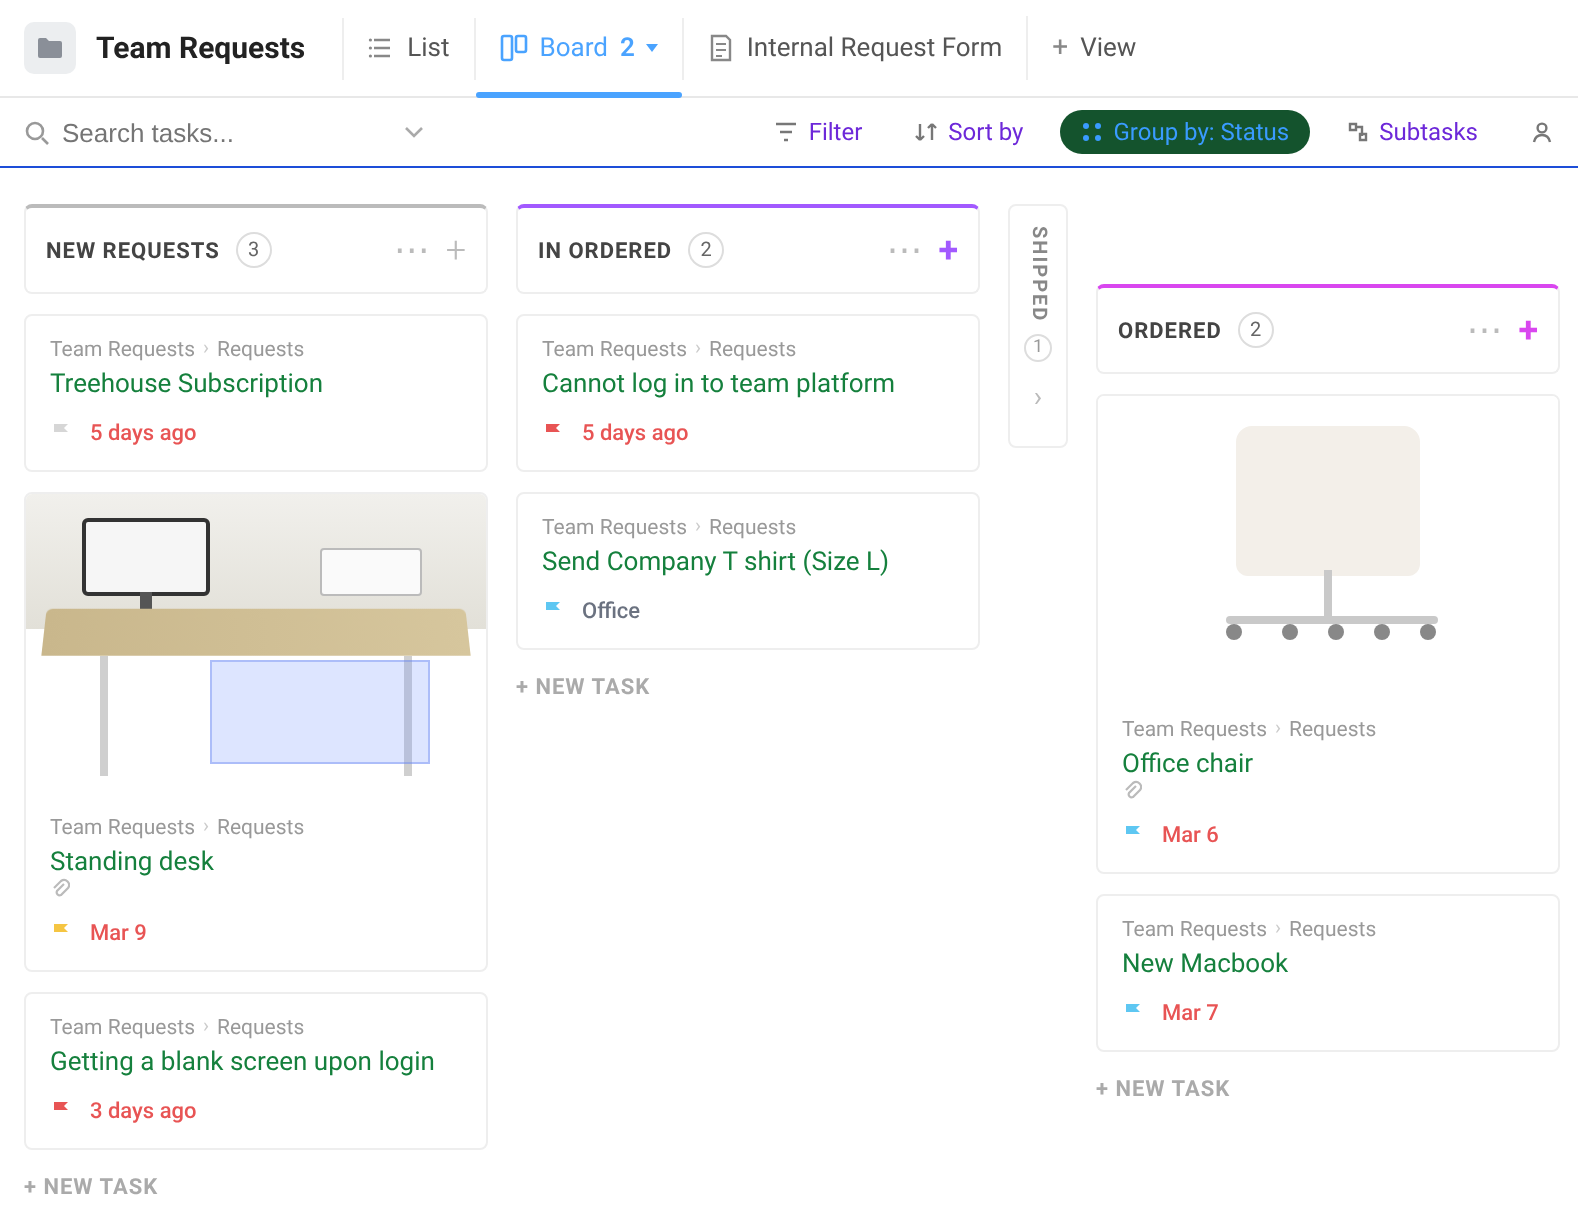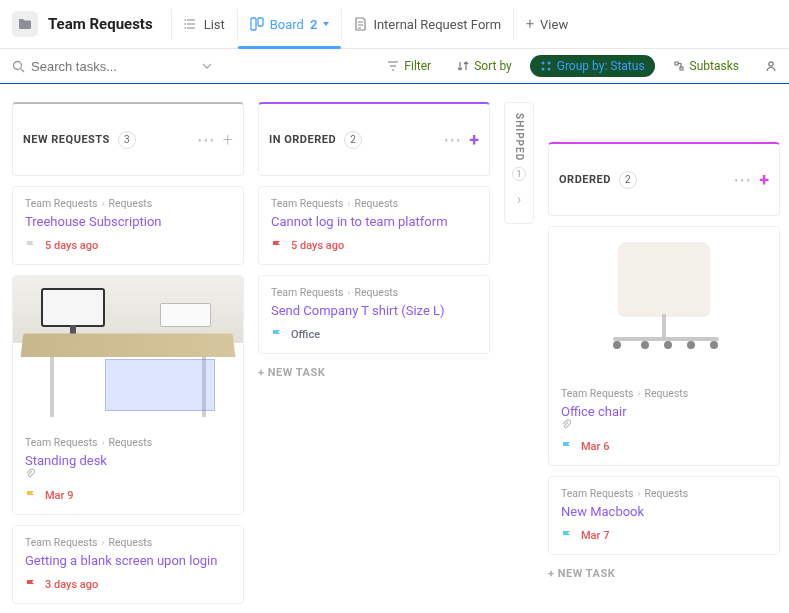--- a/index.html
+++ b/index.html
@@ -76,21 +76,21 @@
   color:#999; flex:0 0 200px;
 }
 .search-input {
   border:none; outline:none; font-size:13px; color:#666;
   width: 140px;
 }
 .search-caret { color:#aaa; margin-left:auto; }
 .toolbar-spacer { flex:1; }
 .tool-btn {
   display:flex; align-items:center; gap:5px;
-  color:#4d7c0f; padding:4px 8px; cursor:pointer;
+  color:#6d28d9; padding:4px 8px; cursor:pointer;
   font-size: 12px;
 }
 .tool-btn.pill {
   background:#14532d; color:#3a9bff;
   border-radius: 14px; padding:4px 10px;
 }
 
 
 .board {
   display:flex;
@@ -100,21 +100,21 @@
 }
 .column {
   width: 232px;
   flex-shrink:0;
 }
 .col-head {
   display:flex; align-items:center;
   border:1px solid #eee;
   border-top: 2px solid #bbb;
   border-radius: 4px;
-  padding: 25px 10px;
+  padding: 10px 10px;
   gap:8px;
   background:#fff;
 }
 .col-head.purple { border-top-color:#a259ff; }
 .col-head.magenta { border-top-color:#d946ef;margin-top:40px; }
 .col-title {
   font-size: 11px;
   font-weight: 700;
   letter-spacing: .5px;
   color:#444;
@@ -139,21 +139,21 @@
   overflow:hidden;
 }
 .card-pad { padding: 10px 12px 12px; }
 .breadcrumb {
   font-size: 10.5px;
   color:#999;
   display:flex; align-items:center; gap:4px;
   margin-bottom:4px;
 }
 .breadcrumb .chev { color:#ccc; font-size:10px;}
-.card-title { font-size:13px; color:#8b5cf6; margin-bottom:10px;}
+.card-title { font-size:13px; color:#15803d; margin-bottom:10px;}
 .meta { display:flex; align-items:center; gap:8px; font-size:11px;}
 .flag { width:12px; height:12px; display:inline-block;}
 .date { color:#e85454; font-weight:500;}
 .date.today { color:#6b7280; }
 
 .attach-icon { color:#bbb; font-size:11px; margin-left:3px;}
 
 .card-img {
   width:100%; height:150px;
   display:block;

